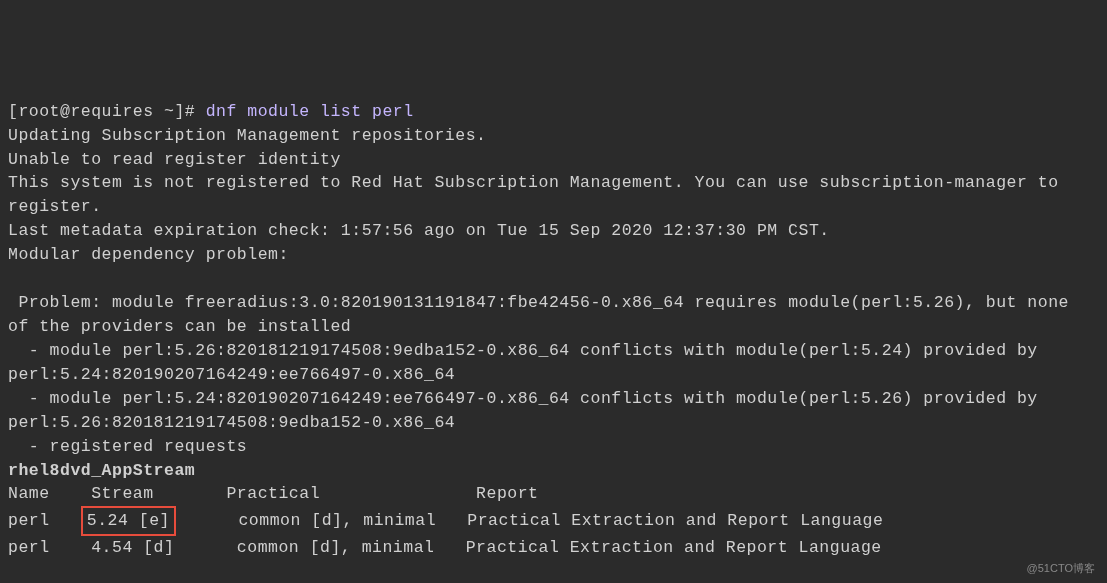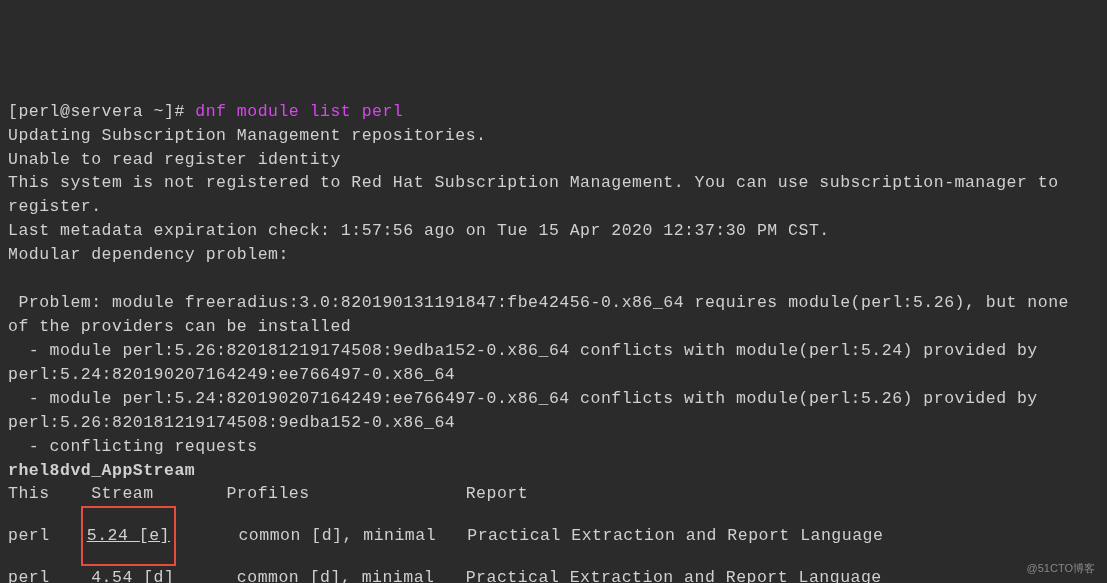--- a/index.html
+++ b/index.html
@@ -20,65 +20,64 @@
       overflow: hidden;
       position: relative;
     }
     .terminal {
       letter-spacing: 0.5px;
     }
     .prompt-host {
       color: #d0d0d0;
     }
     .command {
-      color: #d946ef;
+      color: #c4b5fd;
     }
     .line {
       white-space: pre-wrap;
       margin-top: 7px;
     }
     .repo-name {
       color: #d0d0d0;
       font-weight: bold;
       text-align: right;
     }
     .highlight-box {
       border: 2px solid #e74c3c;
-      padding: 16px 4px;
+      padding: 1px 4px;
       display: inline-block;
-      text-decoration: underline;
     }
     .watermark {
       position: absolute;
       right: 12px;
       bottom: 6px;
       color: #888;
       font-size: 11px;
       font-family: Arial, sans-serif;
       letter-spacing: 0;
     }
   </style>
 </head>
 <body>
 
 
 
-<div class="terminal"><span><span class="prompt-host">[perl@servera ~]# </span><span class="command">dnf module list perl</span></span>
+<div class="terminal"><span><span class="prompt-host">[root@requires ~]# </span><span class="command">dnf module list perl</span></span>
 <span class="line">Updating Subscription Management repositories.</span>
 <span class="line">Unable to read register identity</span>
 <span class="line">This system is not registered to Red Hat Subscription Management. You can use subscription-manager to register.</span>
-<span class="line">Last metadata expiration check: 1:57:56 ago on Tue 15 Apr 2020 12:37:30 PM CST.</span>
+<span class="line">Last metadata expiration check: 1:57:56 ago on Tue 15 Sep 2020 12:37:30 PM CST.</span>
 <span class="line">Modular dependency problem:</span>
 
 <span class="line"> Problem: module freeradius:3.0:820190131191847:fbe42456-0.x86_64 requires module(perl:5.26), but none of the providers can be installed</span>
 <span class="line">  - module perl:5.26:820181219174508:9edba152-0.x86_64 conflicts with module(perl:5.24) provided by perl:5.24:820190207164249:ee766497-0.x86_64</span>
 <span class="line">  - module perl:5.24:820190207164249:ee766497-0.x86_64 conflicts with module(perl:5.26) provided by perl:5.26:820181219174508:9edba152-0.x86_64</span>
-<span class="line">  - conflicting requests</span>
+<span class="line">  - registered requests</span>
 <span class="line repo-name">rhel8dvd_AppStream</span>
-<span class="line"><span id="h-name">This    </span><span id="h-stream">Stream       </span><span id="h-profiles">Profiles               </span><span id="h-summary">Report</span></span>
+<span class="line"><span id="h-name">Name    </span><span id="h-stream">Stream       </span><span id="h-profiles">Practical               </span><span id="h-summary">Report</span></span>
 <span class="line" id="row-0"><span>perl   </span><span class="highlight-box">5.24 [e]</span><span>     </span><span> common [d], minimal   </span><span>Practical Extraction and Report Language</span></span>
 <span class="line" id="row-1"><span>perl   </span><span> 4.54 [d]     </span><span> common [d], minimal   </span><span>Practical Extraction and Report Language</span></span>
 
 </div>
 
 <div class="watermark">@51CTO博客</div>
 
 
 
 

